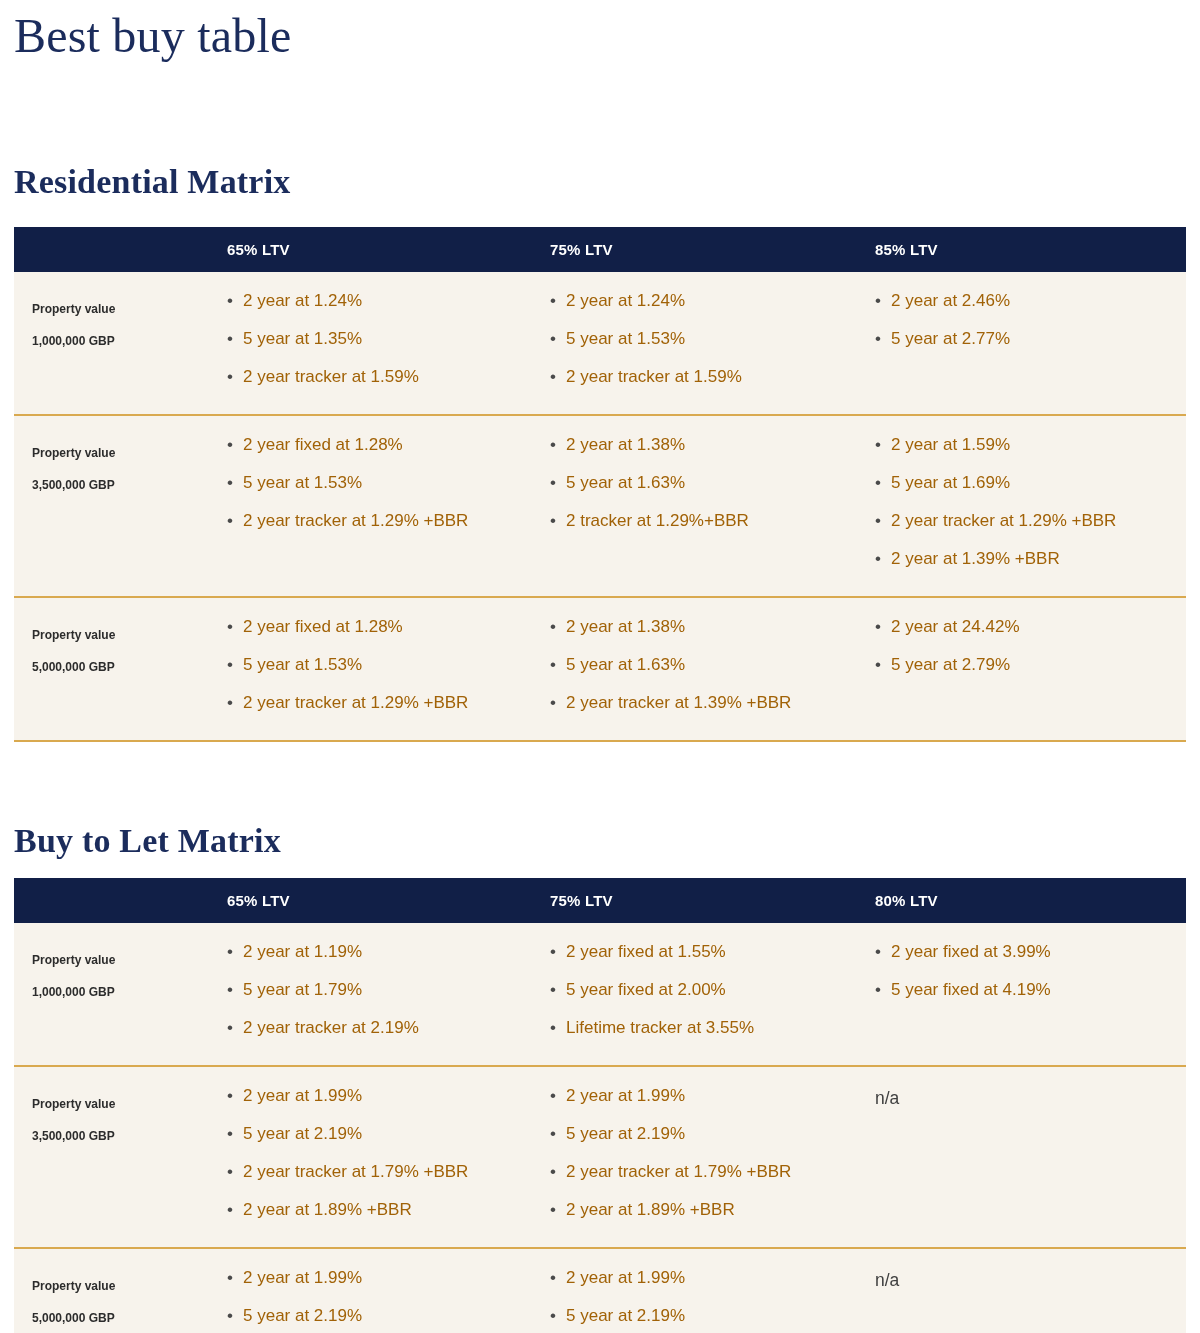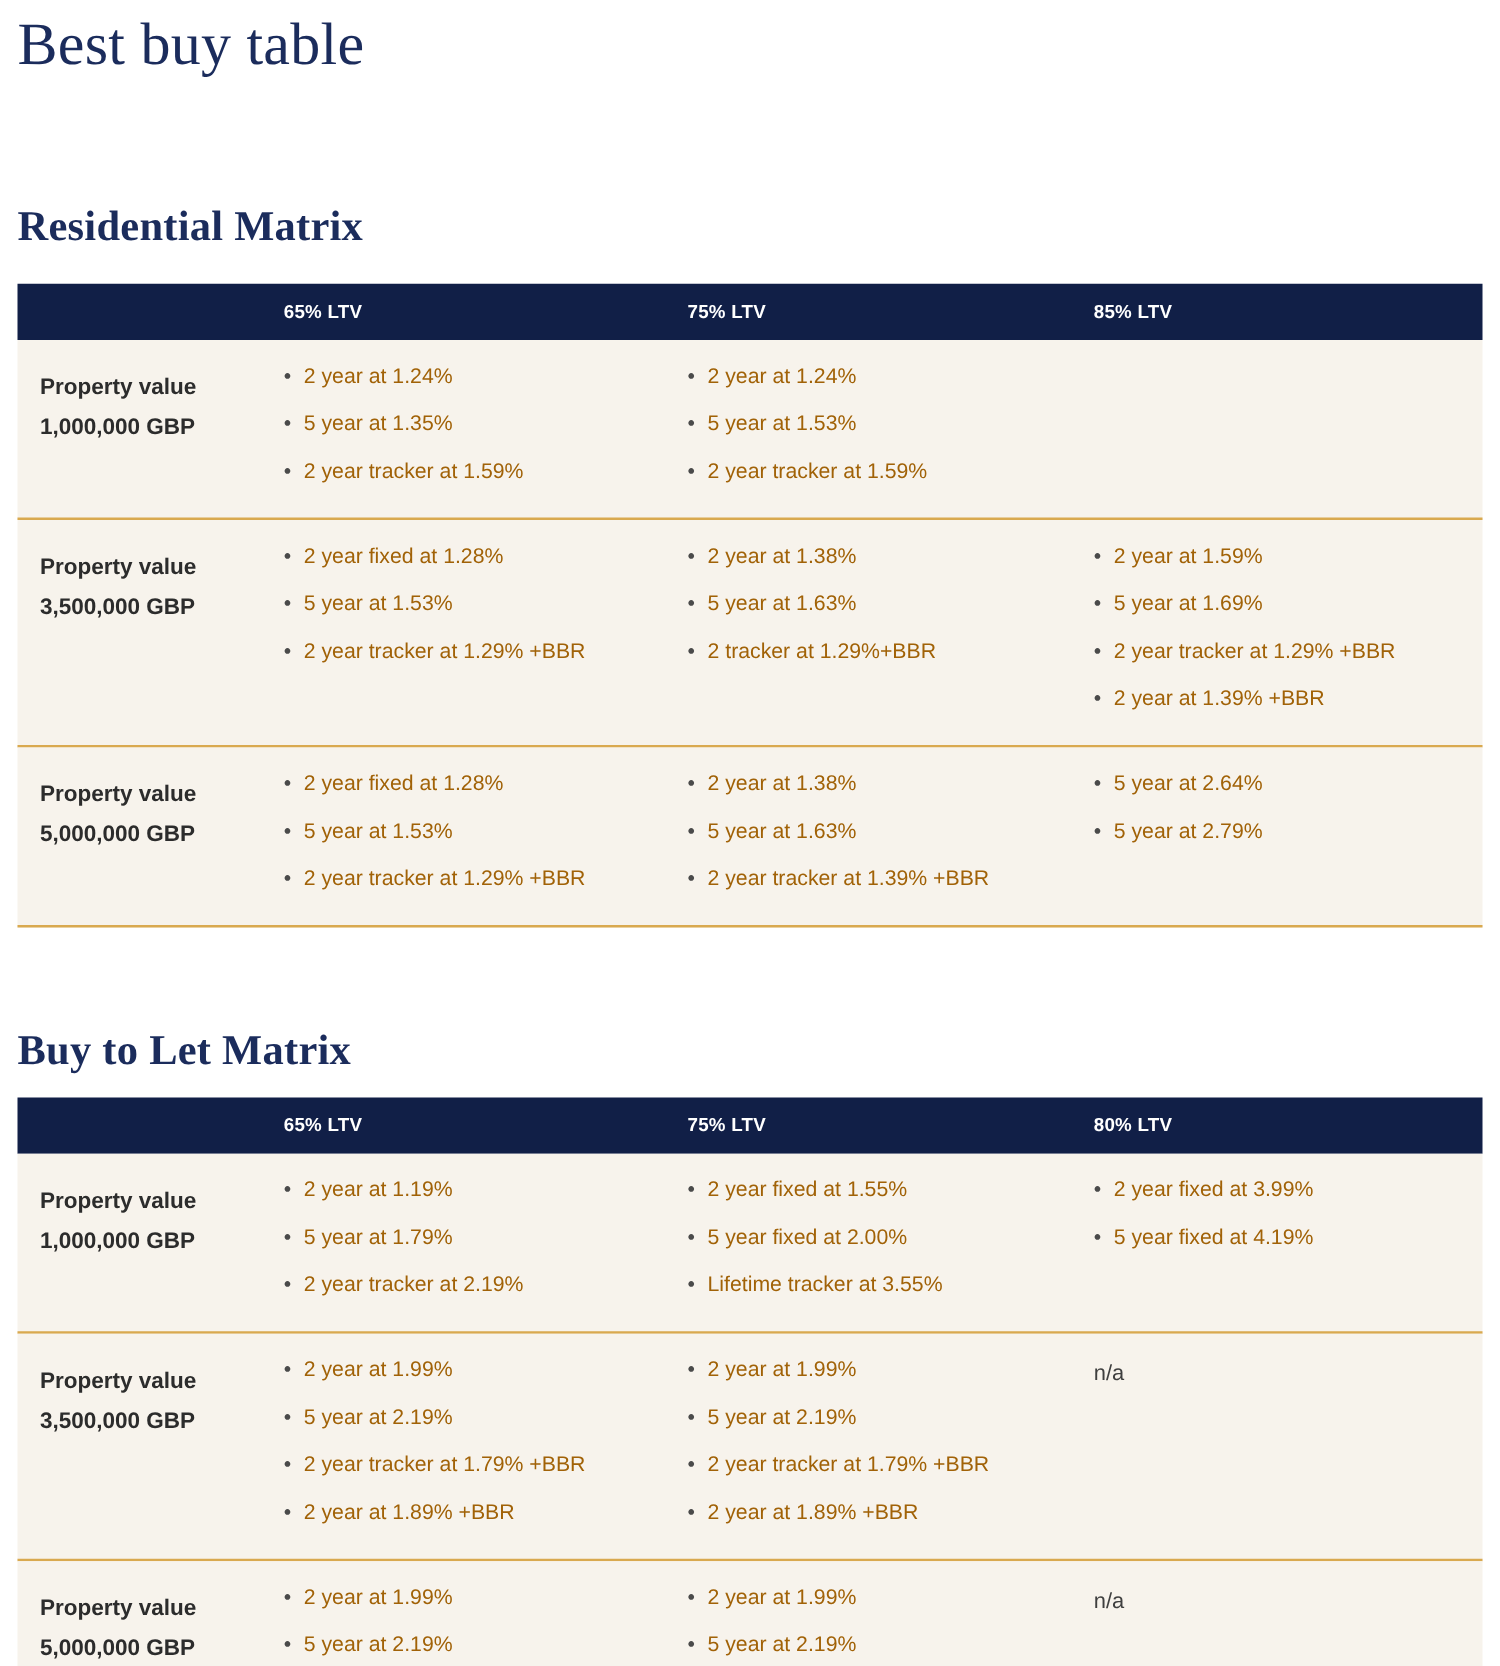--- a/index.html
+++ b/index.html
@@ -46,21 +46,21 @@
   .matrix-row {
     background: #f7f3ec;
     display: grid;
     grid-template-columns: 195px 323px 325px 1fr;
     padding: 18px 0 10px 18px;
     border-bottom: 2px solid #d9a94f;
   }
   .row-label { padding-top: 3px; }
   .row-label div {
     font-weight: 700;
-    font-size: 18px;
+    font-size: 12px;
     line-height: 32px;
     color: #2c2c2c;
   }
   ul.rate-list { list-style: none; margin: 0; padding: 0 14px 0 0; }
   ul.rate-list li {
     font-size: 17px;
     line-height: 21px;
     color: #a16207;
     margin-bottom: 17px;
     padding-left: 16px;
@@ -102,20 +102,24 @@
           <ul class="rate-list">
             <li class="rate-item">2 year at 1.24%</li>
             <li class="rate-item">5 year at 1.35%</li>
             <li class="rate-item">2 year tracker at 1.59%</li>
           </ul>
           <ul class="rate-list">
             <li class="rate-item">2 year at 1.24%</li>
             <li class="rate-item">5 year at 1.53%</li>
             <li class="rate-item">2 year tracker at 1.59%</li>
           </ul>
+          <ul class="rate-list">
+            <li class="rate-item">2 year at 2.46%</li>
+            <li class="rate-item">5 year at 2.77%</li>
+          </ul>
         </div>
         <div class="matrix-row">
           <div class="row-label">
             <div class="label-line">Property value</div>
             <div class="label-line">3,500,000 GBP</div>
           </div>
           <ul class="rate-list">
             <li class="rate-item">2 year fixed at 1.28%</li>
             <li class="rate-item">5 year at 1.53%</li>
             <li class="rate-item">2 year tracker at 1.29% +BBR</li>
@@ -141,21 +145,21 @@
             <li class="rate-item">2 year fixed at 1.28%</li>
             <li class="rate-item">5 year at 1.53%</li>
             <li class="rate-item">2 year tracker at 1.29% +BBR</li>
           </ul>
           <ul class="rate-list">
             <li class="rate-item">2 year at 1.38%</li>
             <li class="rate-item">5 year at 1.63%</li>
             <li class="rate-item">2 year tracker at 1.39% +BBR</li>
           </ul>
           <ul class="rate-list">
-            <li class="rate-item">5 year at 2.64%</li>
+            <li class="rate-item">2 year at 24.42%</li>
             <li class="rate-item">5 year at 2.79%</li>
           </ul>
         </div>
       </div>
   </section>
 
   <section class="section-buy-to-let">
     <h2 class="section-heading">Buy to Let Matrix</h2>
     <div class="matrix">
         <div class="matrix-header">

